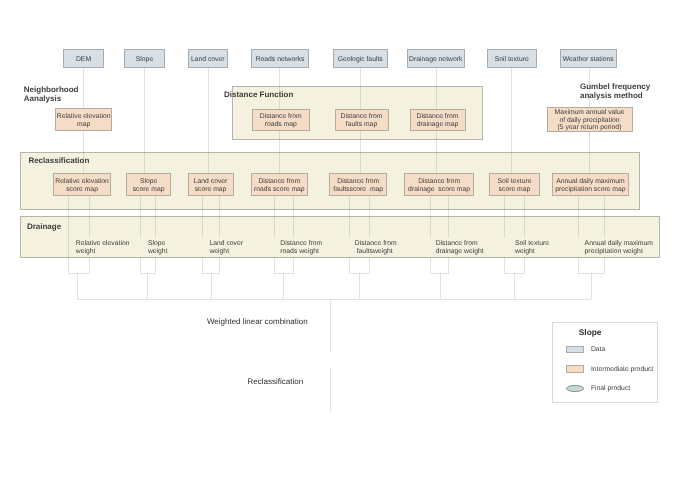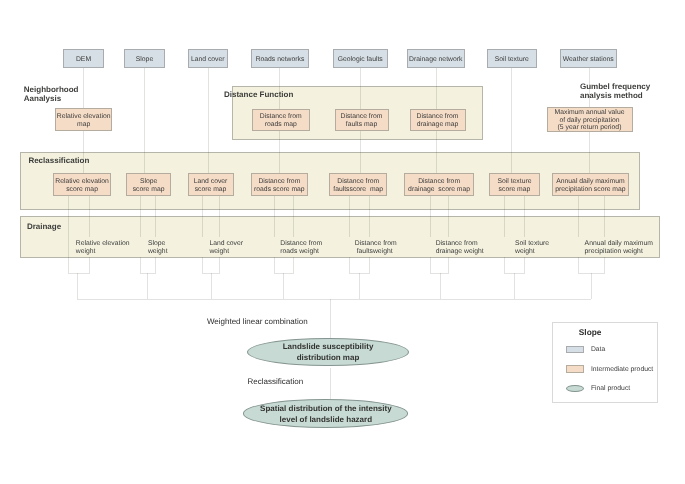--- a/index.html
+++ b/index.html
@@ -115,26 +115,20 @@
   <div class="wlab" style="left:435.7px;top:239.95px">Distance from<br>drainage weight</div>
   <div class="wlab" style="left:515.0px;top:239.95px">Soil texture<br>weight</div>
   <div class="wlab" style="left:584.6px;top:239.95px">Annual daily maximum<br>precipitation weight</div>
   <div class="hdr" style="left:23.8px;top:84.8px">Neighborhood<br>Aanalysis</div>
   <div class="btitle" style="left:224px;top:90px">Distance Function</div>
   <div class="hdr" style="left:580px;top:81.5px">Gumbel frequency<br>analysis method</div>
   <div class="btitle" style="left:28.4px;top:156.2px">Reclassification</div>
   <div class="btitle" style="left:26.9px;top:221.9px">Drainage</div>
   <div class="note" style="left:206.9px;top:316.8px">Weighted linear combination</div>
   <div class="note" style="left:247.6px;top:376.9px">Reclassification</div>
-  <div class="ell" style="left:247px;top:337.5px;width:162px;height:28.5px">
-      <span>Landslide susceptibility<br>distribution map</span>
-    </div>
-  <div class="ell" style="left:243.3px;top:399px;width:165.1px;height:28.6px;padding-top:1.5px">
-      <span>Spatial distribution of the intensity<br>level of landslide hazard</span>
-    </div>
   <div id="legend" style="left:552.2px;top:321.5px;width:106.3px;height:81.3px"></div>
   <div class="lgtitle" style="left:578.8px;top:327px">Slope</div>
   <div class="sw" style="left:566.4px;top:345.7px;width:17.5px;height:7.5px;background:#D6DFE5;border:1px solid #a9acae"></div>
   <div class="lgtxt" style="left:590.9px;top:345.5px">Data</div>
   <div class="sw" style="left:566.4px;top:364.9px;width:17.5px;height:7.8px;background:#F5DCC6;border:1px solid #b4ac9f"></div>
   <div class="lgtxt" style="left:590.9px;top:365.6px">Intermediate product</div>
   <div class="sw" style="left:566.4px;top:384.8px;width:17.5px;height:7px;background:#C7DAD4;border:1px solid #859591;border-radius:50%"></div>
   <div class="lgtxt" style="left:590.9px;top:385px">Final product</div>
 </div>
 

